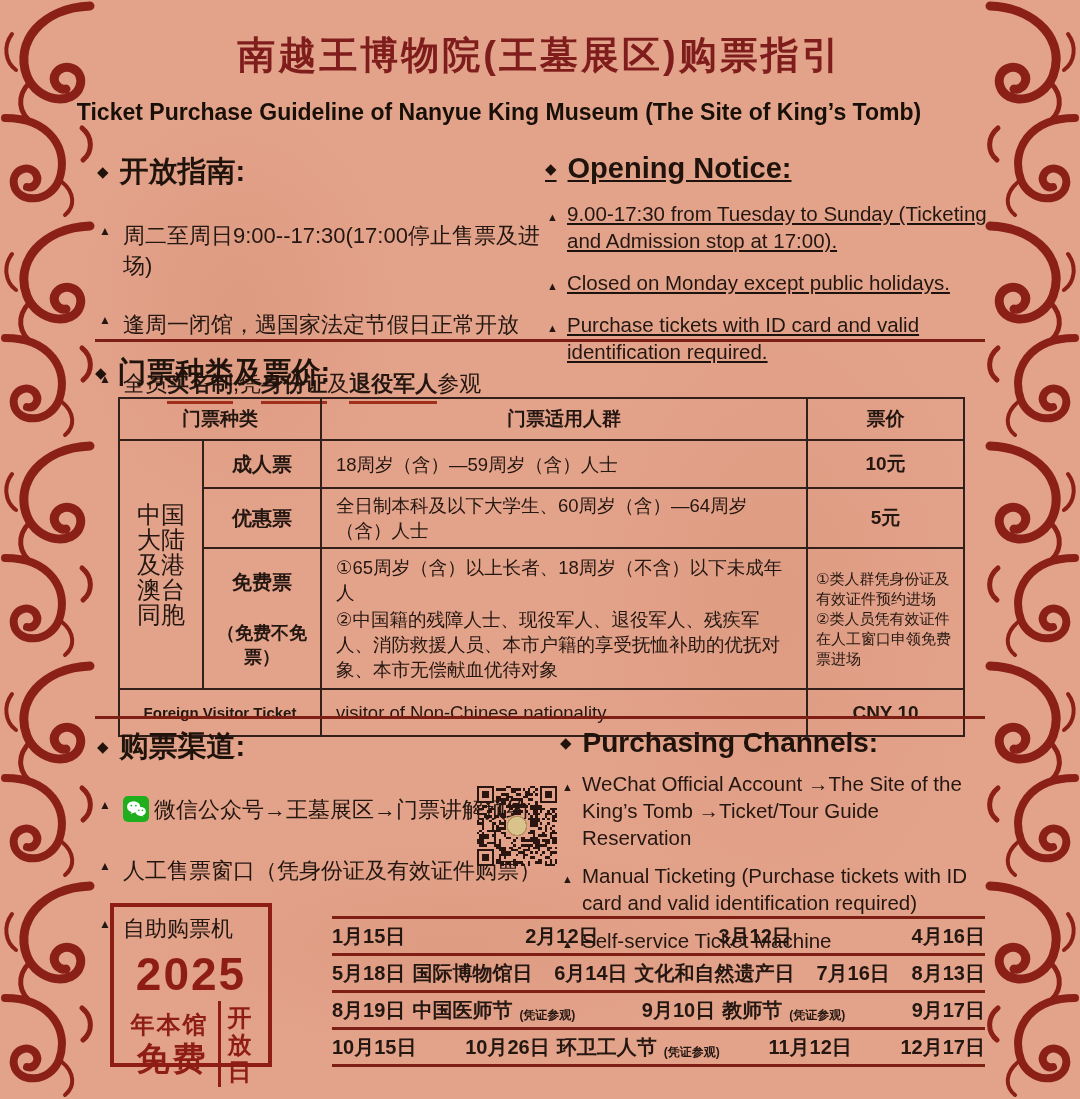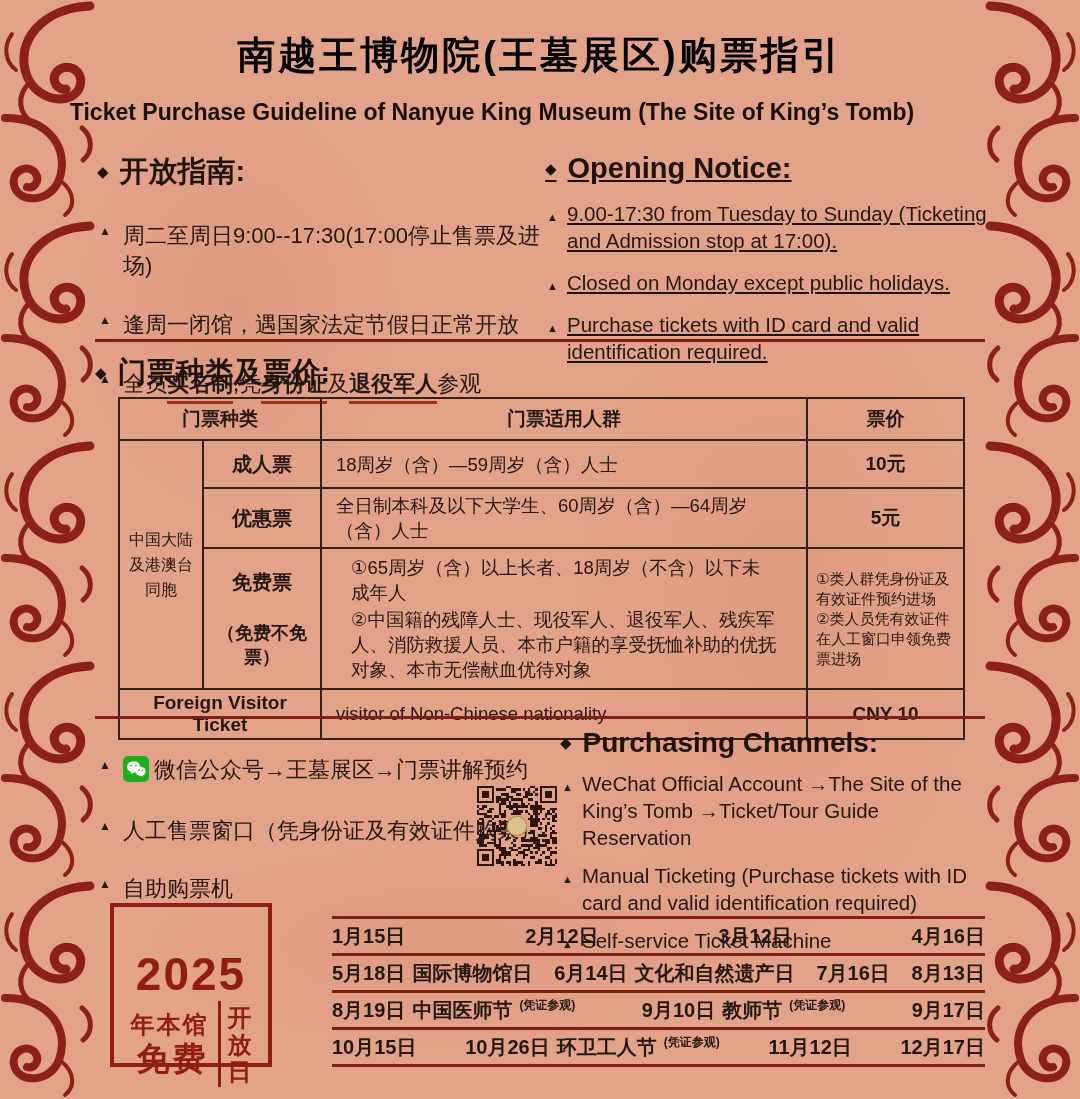--- a/index.html
+++ b/index.html
@@ -12,22 +12,22 @@
       radial-gradient(closest-side at 42% 86%, rgba(186,108,82,.14), transparent 72%);
     font-family:"Liberation Sans","DejaVu Sans",sans-serif;
     color:#1d130e;
   }
   .abs{position:absolute;}
   
   .border-svg{position:absolute;top:0;width:95px;height:1099px;}
   #borderL{left:0;}
   #borderR{right:0;transform:scaleX(-1);}
   
-  .title{left:0;top:30px;width:1080px;text-align:center;font-size:38px;font-weight:bold;letter-spacing:3px;color:#000000;}
-  .subtitle{left:4px;top:99px;width:884px;text-align:center;font-size:23px;font-weight:600;color:#181008;padding-left:46px;}
+  .title{left:0;top:30px;width:1080px;text-align:center;font-size:38px;font-weight:bold;letter-spacing:3px;color:#7f1d1d;}
+  .subtitle{left:11px;top:99px;width:884px;text-align:center;font-size:23px;font-weight:600;color:#181008;padding-left:46px;}
   
   .sec-h{font-weight:bold;font-size:29px;color:#20130c;white-space:nowrap;}
   .sec-h .dia{font-size:15px;vertical-align:4px;margin-right:11px;}
   .item{position:relative;padding-left:26px;font-size:22px;color:#241611;}
   .item .tri{position:absolute;left:2px;top:3px;font-size:12px;}
   .en .item{font-size:20.5px;line-height:27px;padding-left:22px;}
   .en .item .tri{top:4px;font-size:11px;}
   .bold{font-weight:bold;}
   .ul{border-bottom:3px solid #a0301c;padding-bottom:5px;}
   
@@ -38,27 +38,27 @@
   .opening-en .item:first-of-type{margin-top:24px;}
   .redline{height:3px;background:#7e1f15;}
   #line1{left:95px;top:339px;width:890px;}
   #line2{left:95px;top:716px;width:890px;}
   .tickets-h{left:95px;top:353px;}
   
   .tickets-table{left:118px;top:397px;}
   table{border-collapse:collapse;table-layout:fixed;width:845px;}
   td{border:2px solid #33201a;padding:2px 8px;vertical-align:middle;color:#241611;}
   td.hdr{font-weight:bold;font-size:19px;text-align:center;height:36px;}
-  td.grp{font-size:16px;text-align:center;line-height:25px;padding:20px 6px;}
+  td.grp{font-size:24px;text-align:center;line-height:25px;padding:20px 6px;}
   td.tname{font-weight:bold;font-size:20px;text-align:center;}
   td.aud{font-size:18.5px;text-align:left;padding:4px 14px;}
   td.price{font-weight:bold;font-size:19px;text-align:center;}
   td.freenote{font-size:15px;line-height:20px;text-align:left;padding:4px 8px;font-weight:normal;margin-left:32px;}
   .tname .sub{display:block;font-size:18px;margin-top:25px;}
-  .aud p{margin:2px 15px;line-height:25px;}
+  .aud p{margin:2px 0;line-height:25px;}
   
   .channels-cn{left:97px;top:727px;width:478px;}
   .channels-cn .item{margin-top:28px;}
   .channels-en{left:560px;top:727px;width:432px;}
   .channels-en .item{margin-top:11px;}
   .channels-en .item:first-of-type{margin-top:20px;}
   .wx{display:inline-block;vertical-align:-5px;margin-right:5px;}
   #qr{left:477px;top:786px;width:80px;height:80px;}
   
   .badge{left:110px;top:903px;width:162px;height:164px;box-sizing:border-box;border:4px solid #8e1d15;color:#8e1d15;display:flex;flex-direction:column;align-items:center;padding-top:5px;}
@@ -66,21 +66,21 @@
   .badge .row2{display:flex;align-items:center;margin-top:3px;}
   .badge .lcol{text-align:right;}
   .badge .lcol .l1{font-size:24px;font-weight:bold;line-height:30px;letter-spacing:2px;}
   .badge .lcol .l2{font-size:33px;font-weight:bold;line-height:38px;letter-spacing:3px;}
   .badge .vline{width:3px;height:86px;background:#8e1d15;margin:0 7px 0 9px;}
   .badge .rcol{font-size:24px;font-weight:bold;line-height:27px;text-align:center;}
   
   .fdays{left:332px;top:916px;width:653px;}
   .fd-row{display:flex;align-items:center;justify-content:space-between;height:34px;border-top:3px solid #7e1f15;}
   .fd-row:last-child{border-bottom:3px solid #7e1f15;}
-  .fd-cell{display:flex;align-items:flex-start;gap:7px;white-space:nowrap;}
+  .fd-cell{display:flex;align-items:flex-end;gap:7px;white-space:nowrap;}
   .fd-date{font-size:20px;font-weight:600;color:#241611;}
   .fd-label{font-size:20px;font-weight:600;color:#241611;}
   .fd-note{font-size:12px;font-weight:600;color:#241611;}
 </style>
 </head>
 <body>
 
 <svg class="border-svg" id="borderL" viewBox="0 0 95 1099">
   <defs>
     <g id="scrollTile" fill="none" stroke="#8b2019" stroke-linecap="round">
@@ -157,31 +157,32 @@
       <td class="aud">
             <p>①65周岁（含）以上长者、18周岁（不含）以下未成年人</p>
             <p>②中国籍的残障人士、现役军人、退役军人、残疾军人、消防救援人员、本市户籍的享受抚恤补助的优抚对象、本市无偿献血优待对象</p>
           </td>
       <td class="freenote">
             <span style="display: block;">①类人群凭身份证及有效证件预约进场</span>
             <span style="display: block;">②类人员凭有效证件在人工窗口申领免费票进场</span>
           </td>
     </tr>
     <tr style="height:47px">
-      <td class="tname" colspan="2" style="font-size:19px">Foreign Visitor Ticket</td>
+      <td class="tname" colspan="2" style="font-size:15px">Foreign Visitor Ticket</td>
       <td class="aud">visitor of Non-Chinese nationality</td>
       <td class="price">CNY 10</td>
     </tr>
   </tbody>
     </table>
 </div>
 
 <div class="abs redline" id="line2"></div>
 
 <div class="abs channels-cn">
+  <div class="sec-h"><span class="dia">◆</span><span>购票渠道:</span></div>
   <div class="item"><span class="tri">▲</span><span class="wx"><svg width="26" height="26" viewBox="0 0 26 26">
           <rect width="26" height="26" rx="5" fill="#1faf1c"></rect>
           <ellipse cx="10.6" cy="10.8" rx="6.6" ry="5.6" fill="#fff"></ellipse>
           <path d="M7.5,18 L9.5,14.5 L12.5,16 Z" fill="#fff"></path>
           <circle cx="8.3" cy="9.6" r="0.9" fill="#1faf1c"></circle>
           <circle cx="12.9" cy="9.6" r="0.9" fill="#1faf1c"></circle>
           <ellipse cx="17.6" cy="15.4" rx="5.2" ry="4.4" fill="#fff"></ellipse>
           <path d="M20.5,20.6 L18.8,18.4 L16.4,19.6 Z" fill="#fff"></path>
           <circle cx="15.9" cy="14.4" r="0.8" fill="#1faf1c"></circle>
           <circle cx="19.4" cy="14.4" r="0.8" fill="#1faf1c"></circle>

